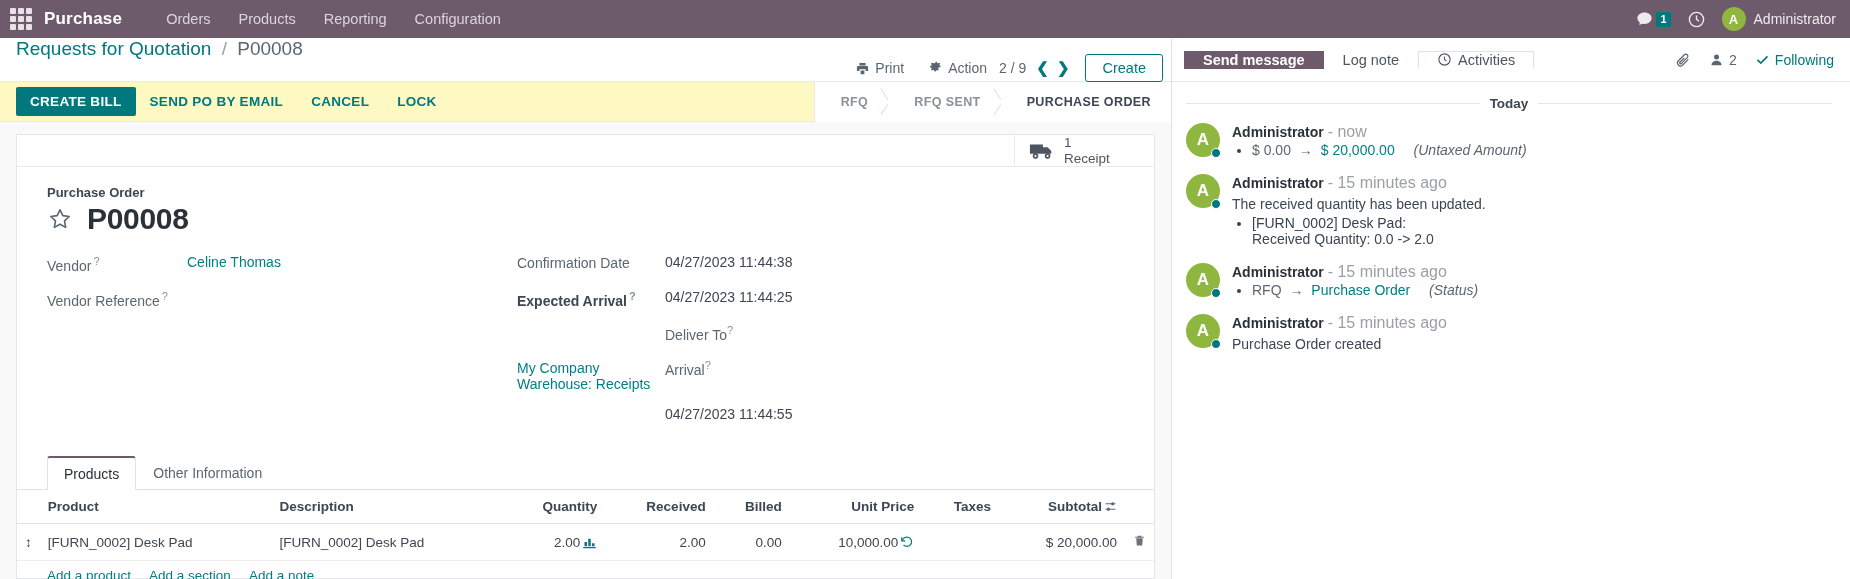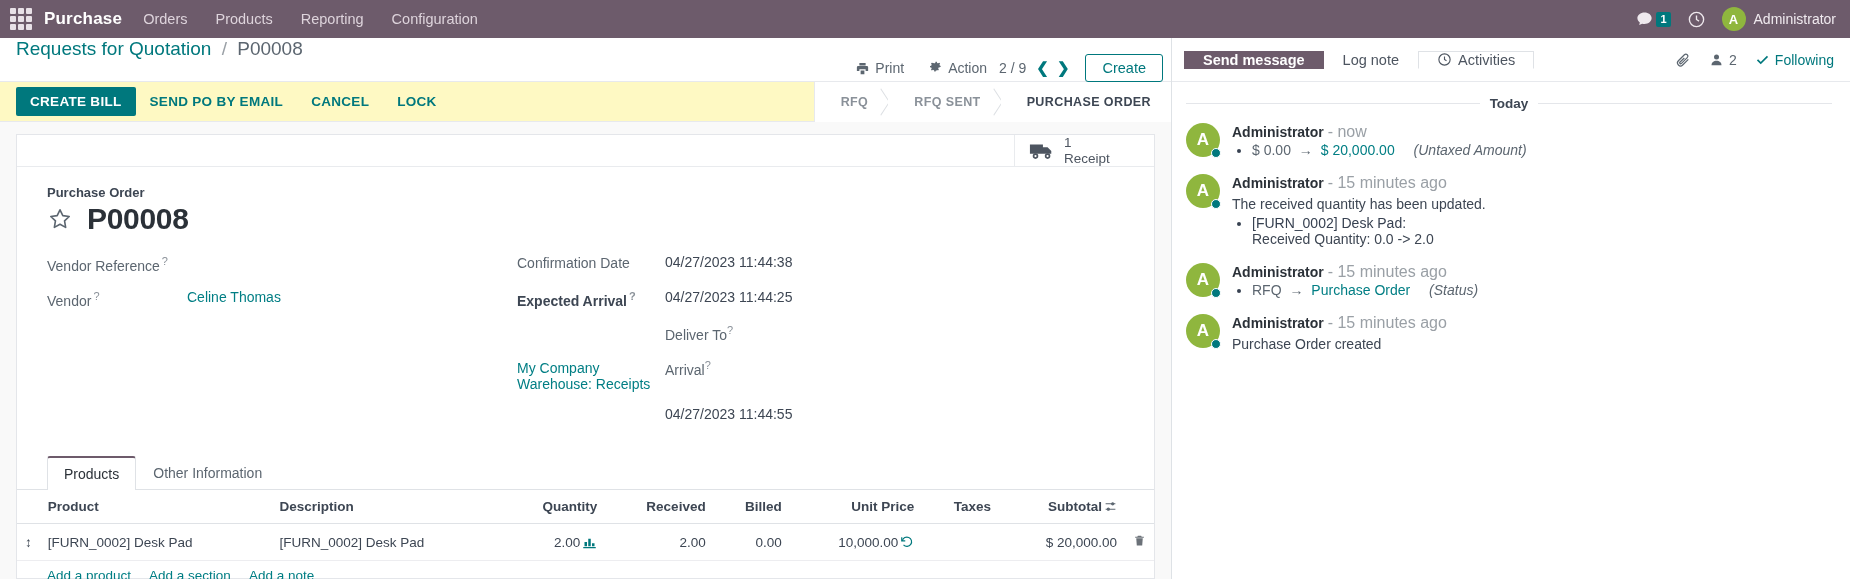--- a/index.html
+++ b/index.html
@@ -20,21 +20,21 @@
     display: flex; align-items: center;
     color: #f3eef2;
     padding: 0 14px 0 10px;
   }
   .apps-grid {
     width: 22px; height: 22px;
     display: grid; grid-template-columns: repeat(3, 1fr); grid-template-rows: repeat(3, 1fr);
     gap: 2px; margin-right: 12px; cursor: pointer;
   }
   .apps-grid i { background: #e8e1e7; display: block; border-radius: 1px; }
-  .brand { font-size: 17px; font-weight: 600; color: #ffffff; margin-right: 21px; letter-spacing: .2px; }
+  .brand { font-size: 17px; font-weight: 600; color: #ffffff; margin-right: 44px; letter-spacing: .2px; }
   .navmenu { display: flex; align-items: center; gap: 28px; font-size: 14.5px; color: #ded4dc; }
   .navmenu span { cursor: pointer; }
   .nav-right { margin-left: auto; display: flex; align-items: center; gap: 16px; }
   .msg-wrap { position: relative; display: flex; align-items: center; cursor: pointer; }
   .msg-badge {
     background: #00787d; color: #fff; font-size: 11px; font-weight: 700;
     border-radius: 2px; padding: 0 4px; line-height: 15px; margin-left: 2px;
   }
   .icon-svg { display: block; }
   .user-box { display: flex; align-items: center; gap: 8px; cursor: pointer; }
@@ -311,29 +311,29 @@
               <svg class="star" width="26" height="26" viewBox="0 0 24 24" fill="none" stroke="#5c6670" stroke-width="1.5" stroke-linejoin="round">
                 <path d="M12 3.5l2.6 5.4 5.9.8-4.3 4.1 1 5.9-5.2-2.8-5.2 2.8 1-5.9L3.5 9.7l5.9-.8z"></path>
               </svg>
               <div class="rec-title">P00008</div>
             </div>
 
             <div class="cols">
               <div class="col-left">
                 <div class="fld">
                   <div class="fld-label">
+                    <span>Vendor</span><sup>?</sup>
+                  </div>
+                  <div class="fld-val link">Celine Thomas</div>
+                </div>
+                <div class="fld">
+                  <div class="fld-label">
                     <span>Vendor Reference</span><sup>?</sup>
                   </div>
                   <div class="fld-val"></div>
-                </div>
-                <div class="fld">
-                  <div class="fld-label">
-                    <span>Vendor</span><sup>?</sup>
-                  </div>
-                  <div class="fld-val link">Celine Thomas</div>
                 </div>
               </div>
 
               <div class="col-right">
                 <div class="fld">
                   <div class="fld-label">Confirmation Date</div>
                   <div class="fld-val">04/27/2023 11:44:38</div>
                 </div>
                 <div class="fld">
                   <div class="fld-label bold">

